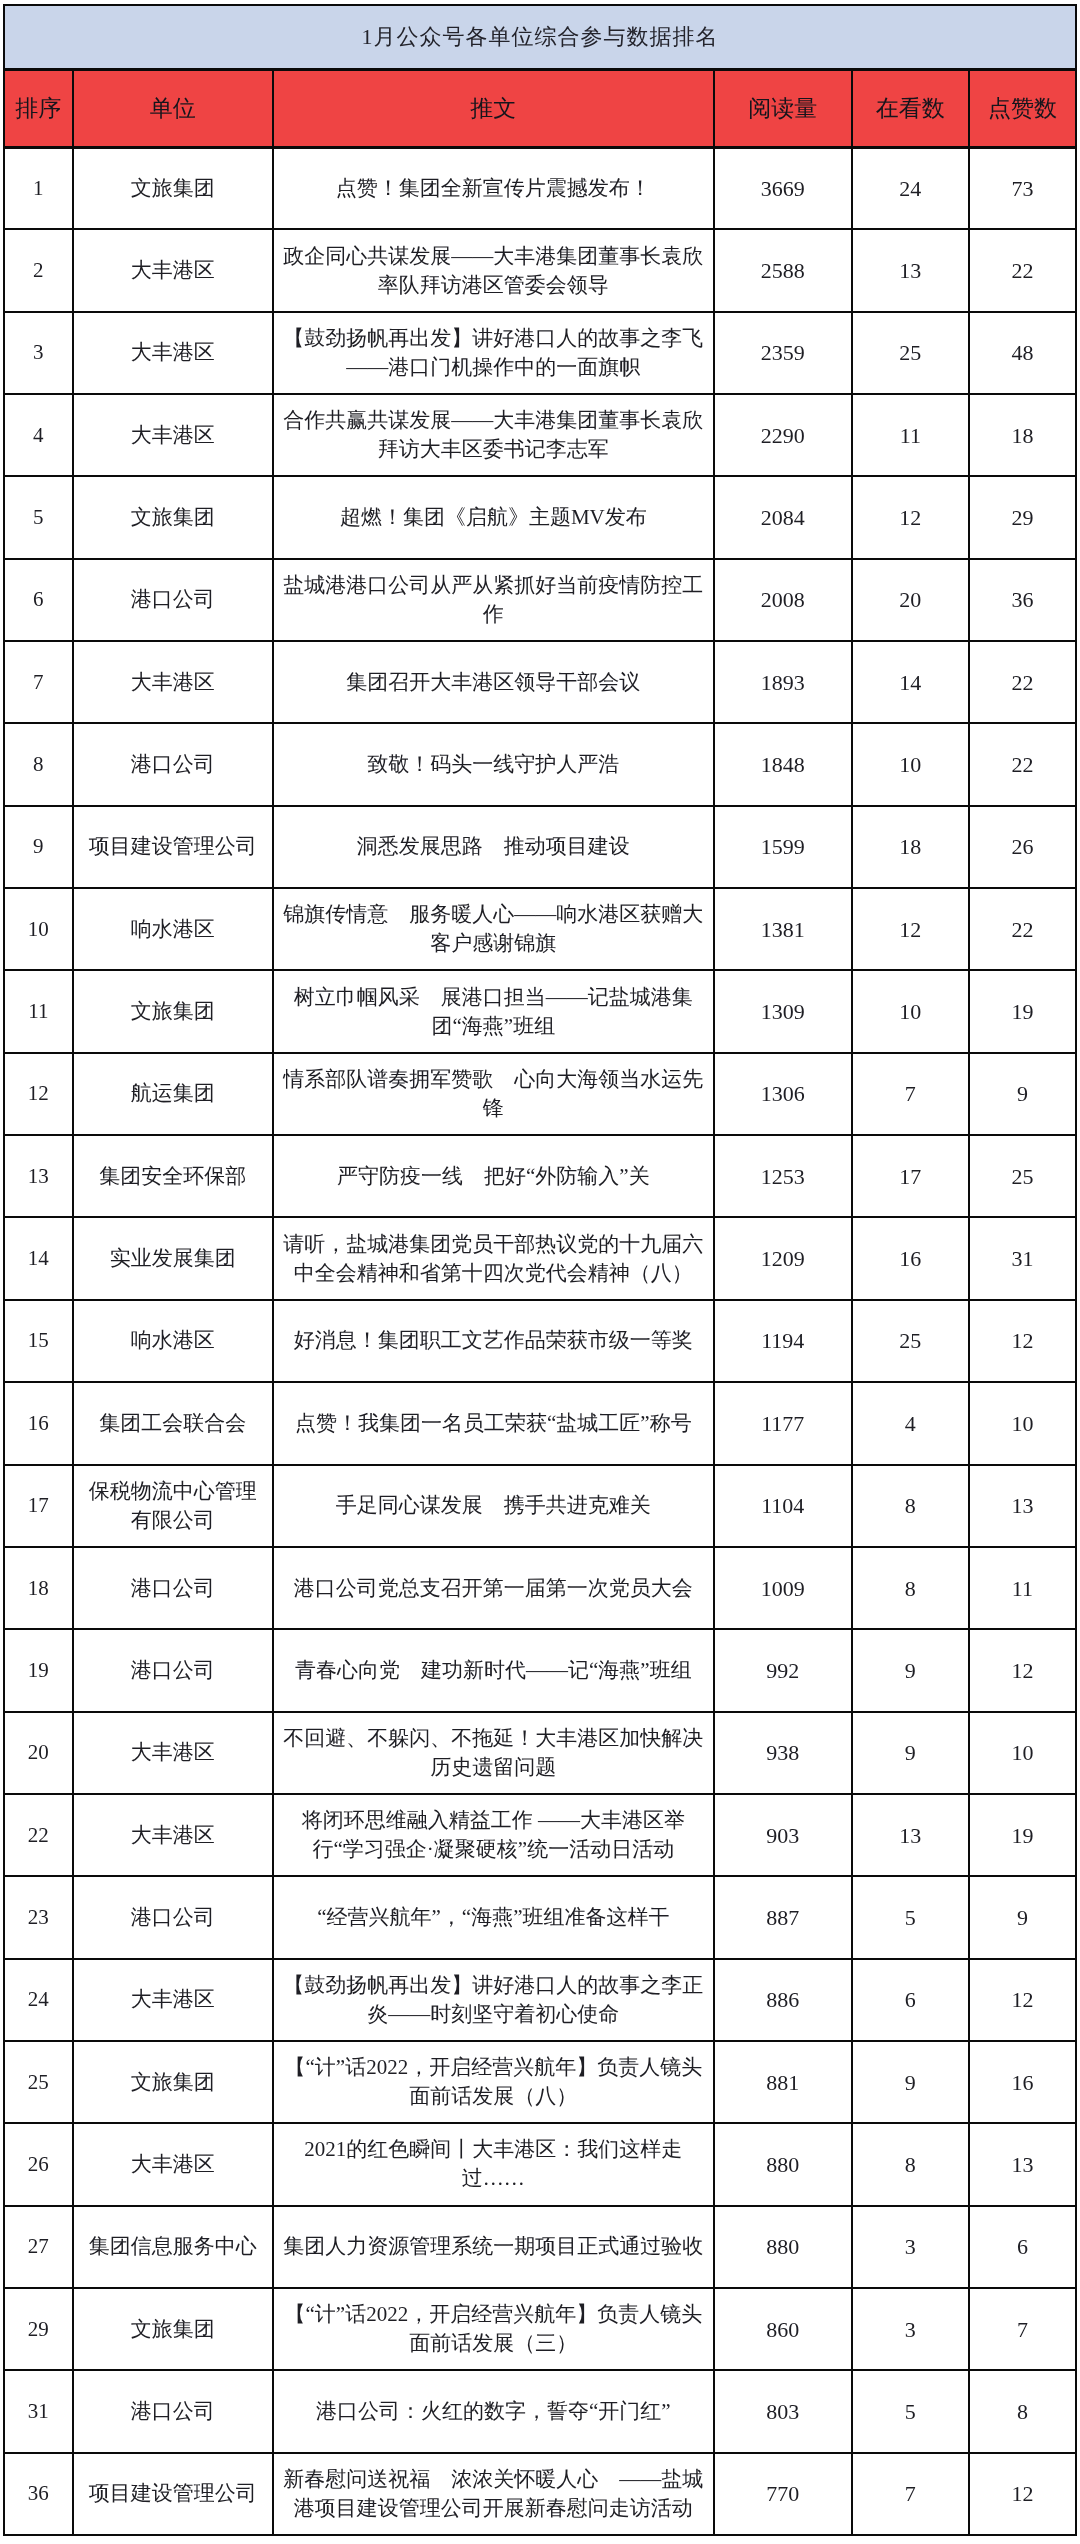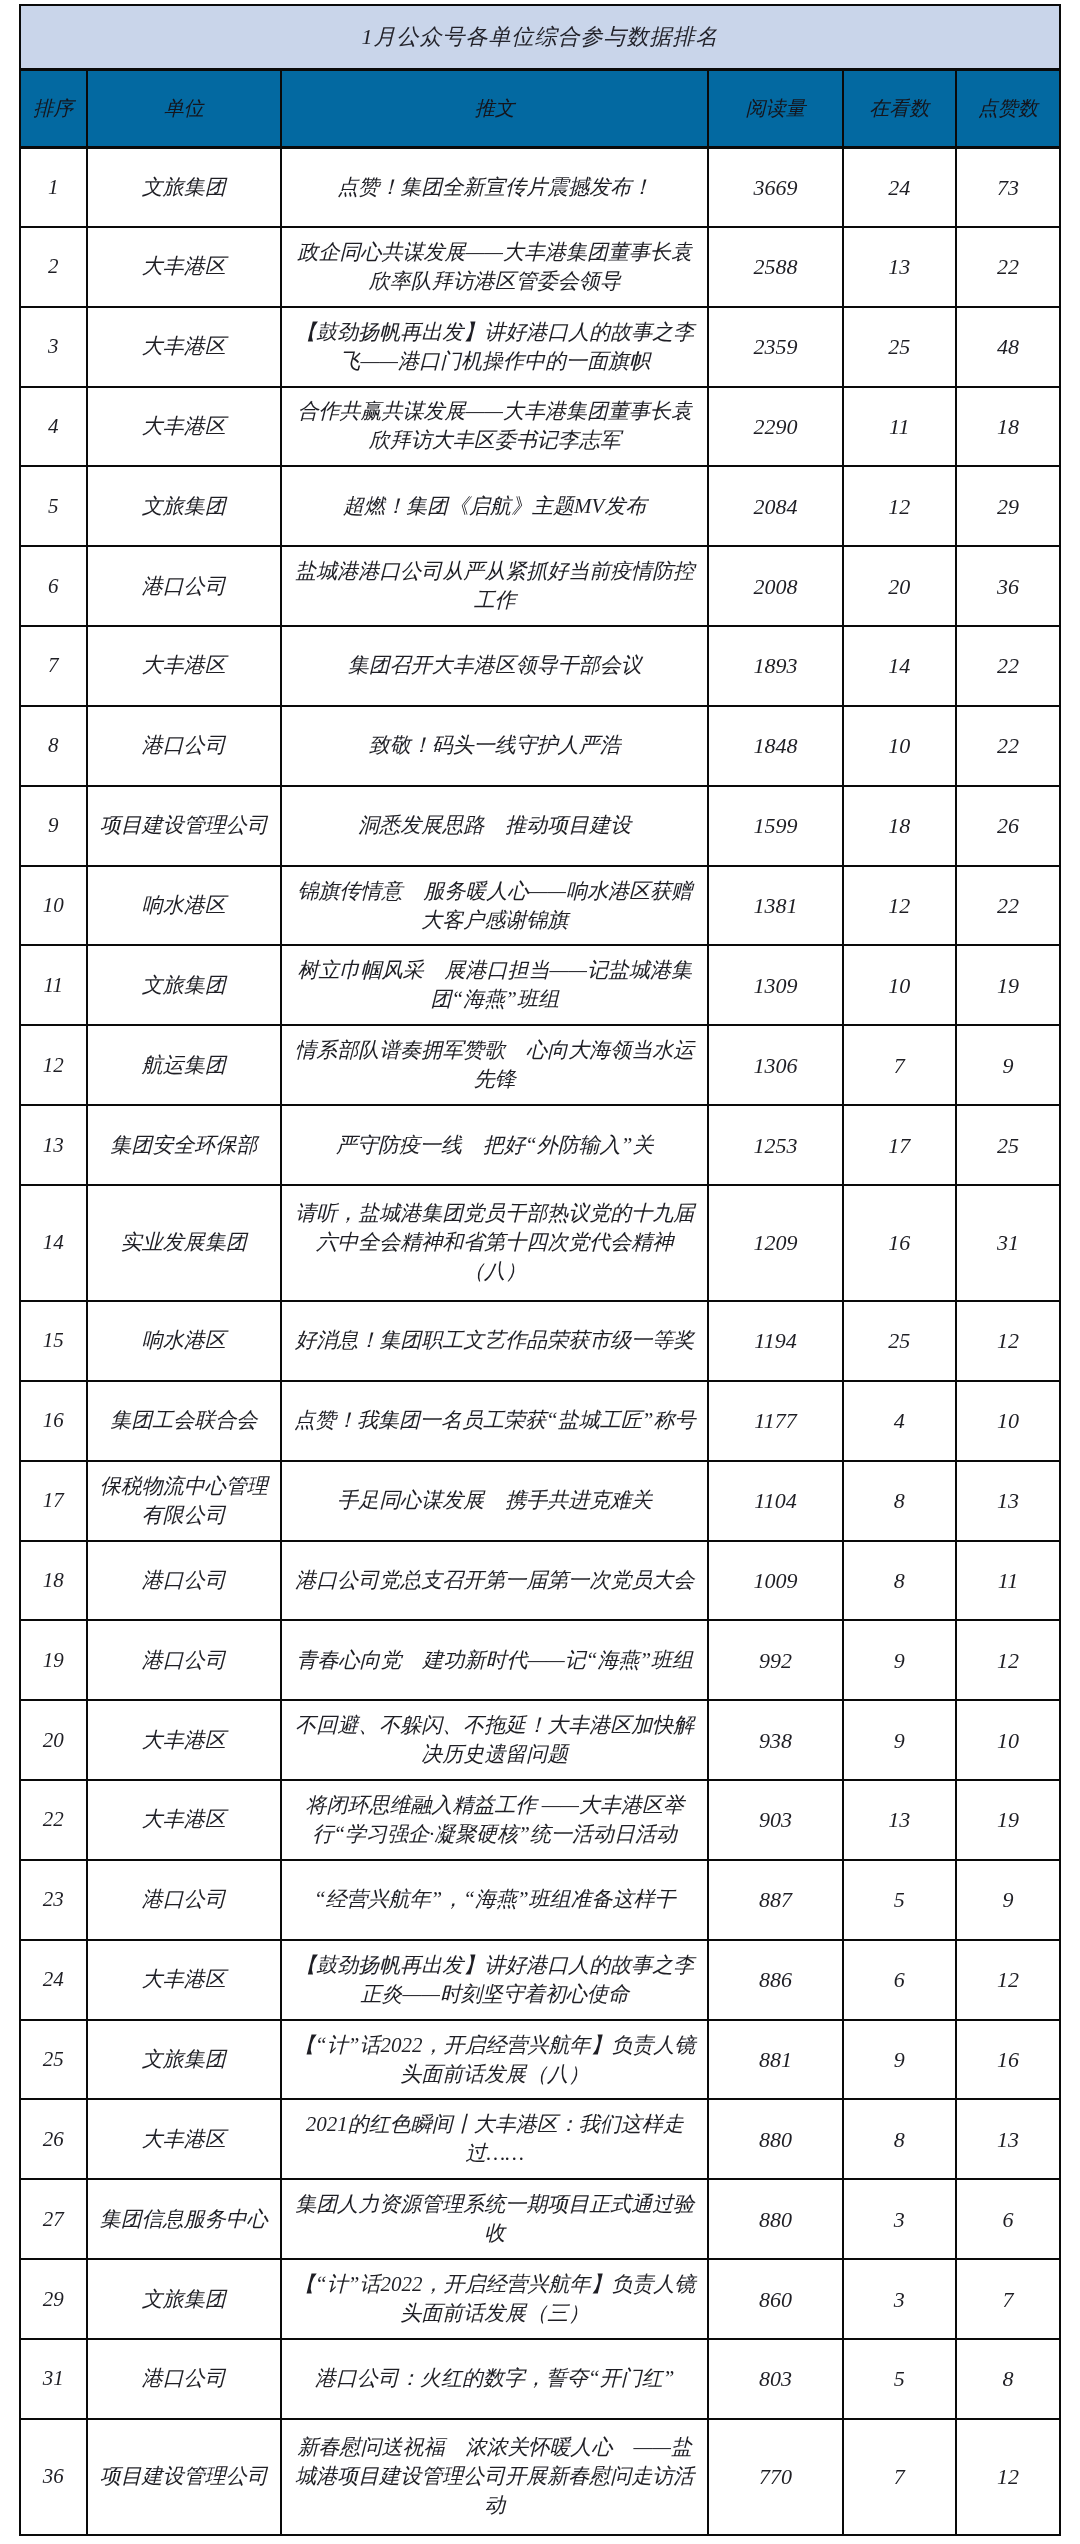--- a/index.html
+++ b/index.html
@@ -9,23 +9,22 @@
     width: 1080px;
   }
   body {
     font-family: "Liberation Serif", "DejaVu Serif", serif;
     color: #1e1e24;
   }
   .page {
     width: 1080px;
     height: 2544px;
     box-sizing: border-box;
-    padding: 4px 19px;
+    padding: 4px 3px;
     background: #ffffff;
-    font-style: italic;
   }
   table.ranking {
     width: 100%;
     height: 2532px;
     border-collapse: collapse;
     table-layout: fixed;
     background: #ffffff;
   }
   table.ranking th, table.ranking td {
     border: 2px solid #0a0a0a;
@@ -38,22 +37,22 @@
     height: 64px;
     background: #c9d5ea;
     font-size: 22px;
     font-weight: normal;
     letter-spacing: 1px;
     color: #23232b;
     border-bottom: 3px solid #0a0a0a;
   }
   tr.header-row th {
     height: 78px;
-    background: #0369a1;
-    font-size: 20px;
+    background: #ef4444;
+    font-size: 23px;
     font-weight: normal;
     color: #15151c;
     border-bottom: 3px solid #0a0a0a;
   }
   tbody td {
     height: 64px;
     font-size: 21px;
     line-height: 29px;
     background: #ffffff;
   }

